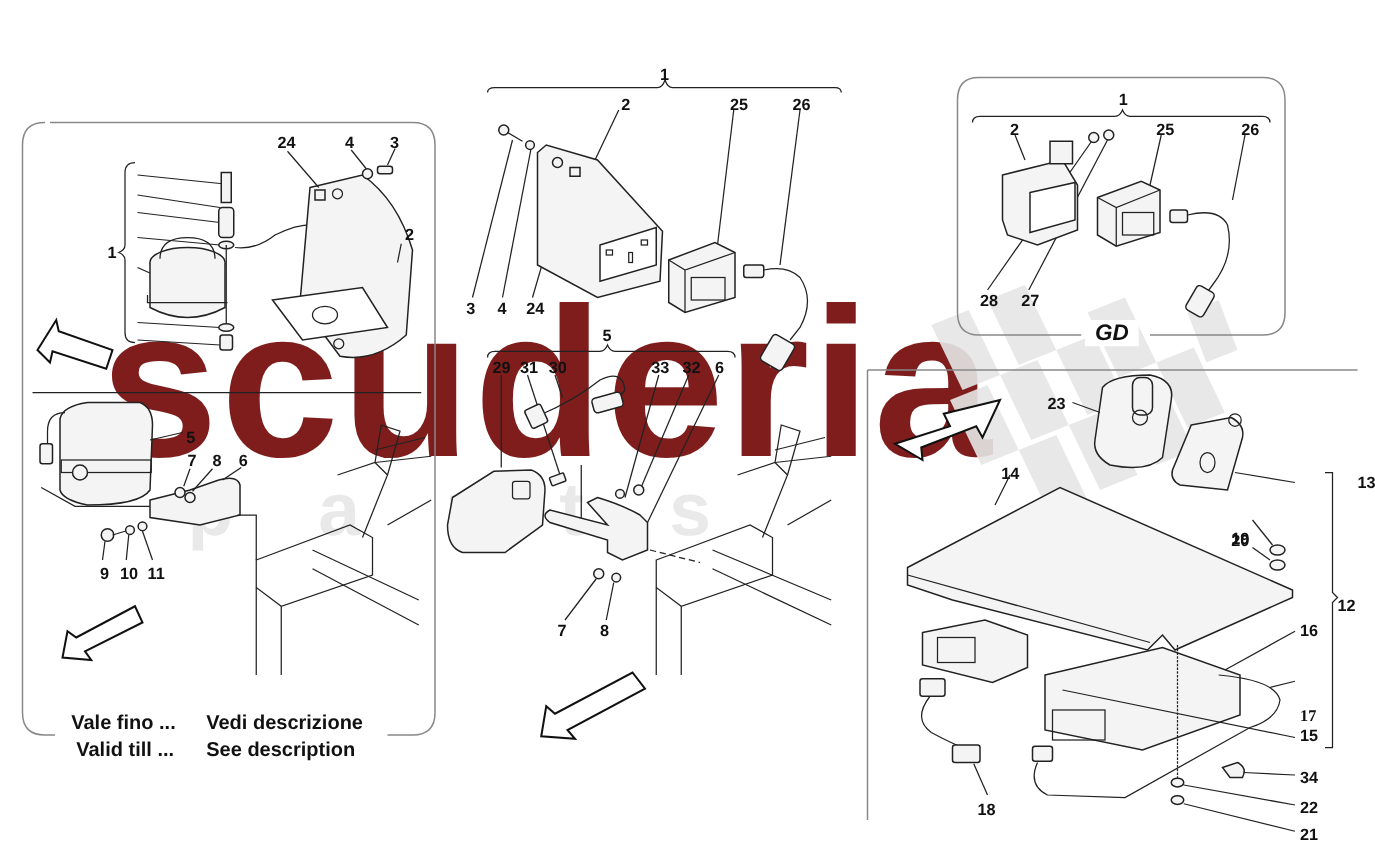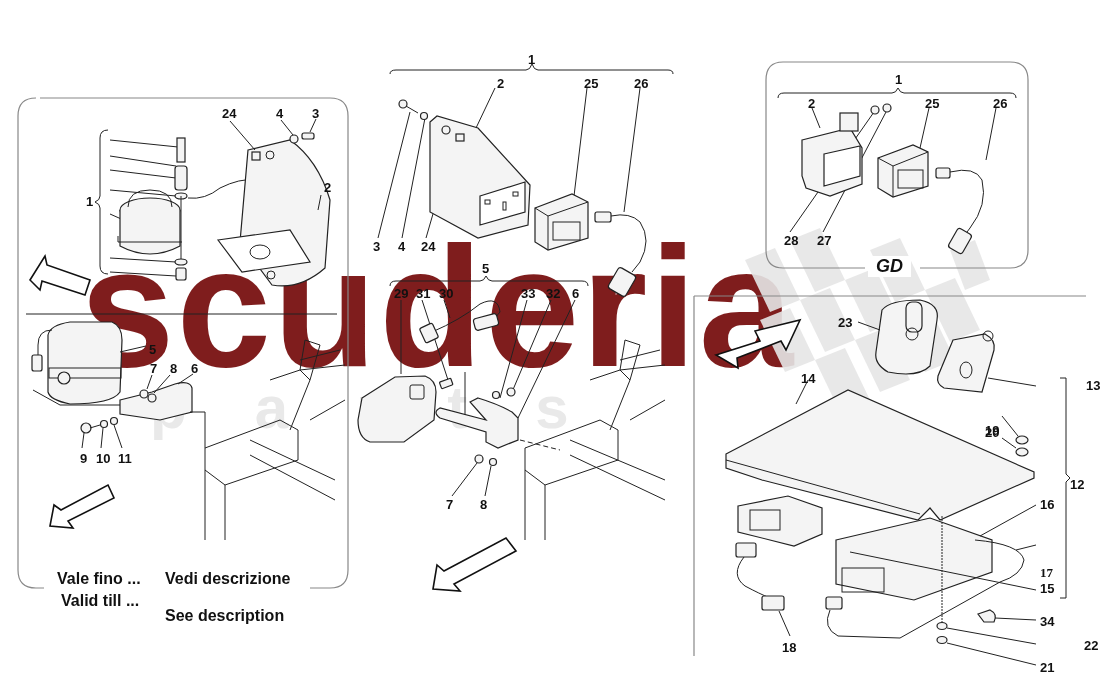--- a/index.html
+++ b/index.html
@@ -297,23 +297,23 @@
     <div class="lbl" style="left: 838px; top: 316px;">23</div>
     <div class="lbl" style="left: 1040px; top: 379px; margin-left: 46px;">13</div>
     <div class="lbl" style="left: 801px; top: 372px;">14</div>
     <div class="lbl" style="left: 985px; top: 404px; margin-top: 20px;">19</div>
     <div class="lbl" style="left: 985px; top: 426px;">20</div>
     <div class="lbl" style="left: 1070px; top: 478px;">12</div>
     <div class="lbl" style="left: 1040px; top: 498px;">16</div>
     <div class="lbl" style="left: 1040px; top: 566px; font-family: Liberation Serif, serif;">17</div>
     <div class="lbl" style="left: 1040px; top: 582px;">15</div>
     <div class="lbl" style="left: 1040px; top: 615px;">34</div>
-    <div class="lbl" style="left: 1040px; top: 639px; margin-left: 44px;">22</div>
+    <div class="lbl" style="left: 1040px; top: 639px;">22</div>
     <div class="lbl" style="left: 1040px; top: 661px;">21</div>
     <div class="lbl" style="left: 782px; top: 641px;">18</div>
   </div>
 
 <div class="caption" style="left:57px; top:570px;">Vale fino ...</div>
 <div class="caption" style="left:165px; top:570px;">Vedi descrizione</div>
 <div class="caption" style="left:61px; top:592px;">Valid till ...</div>
-<div class="caption" style="left:165px; top:592px;margin-top:15px;">See description</div>
+<div class="caption" style="left:165px; top:592px;">See description</div>
 
 <div class="gd" style="left:868px; top:256px;font-style:italic;">GD</div>
 
 </body></html>

